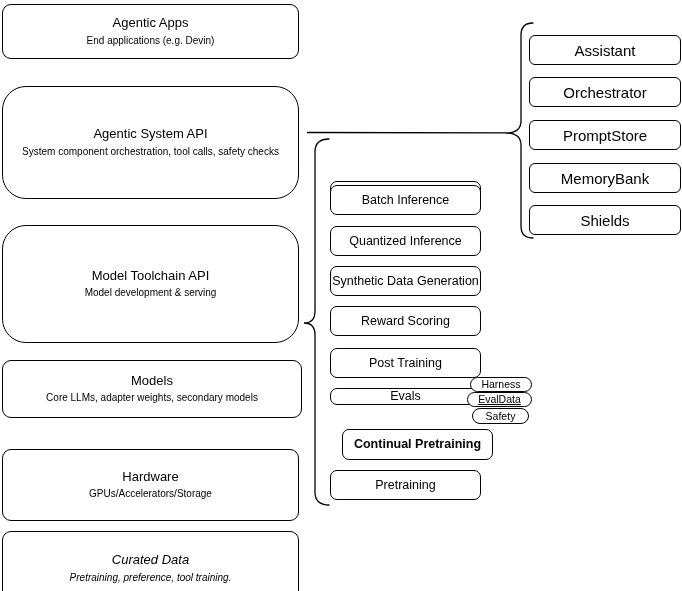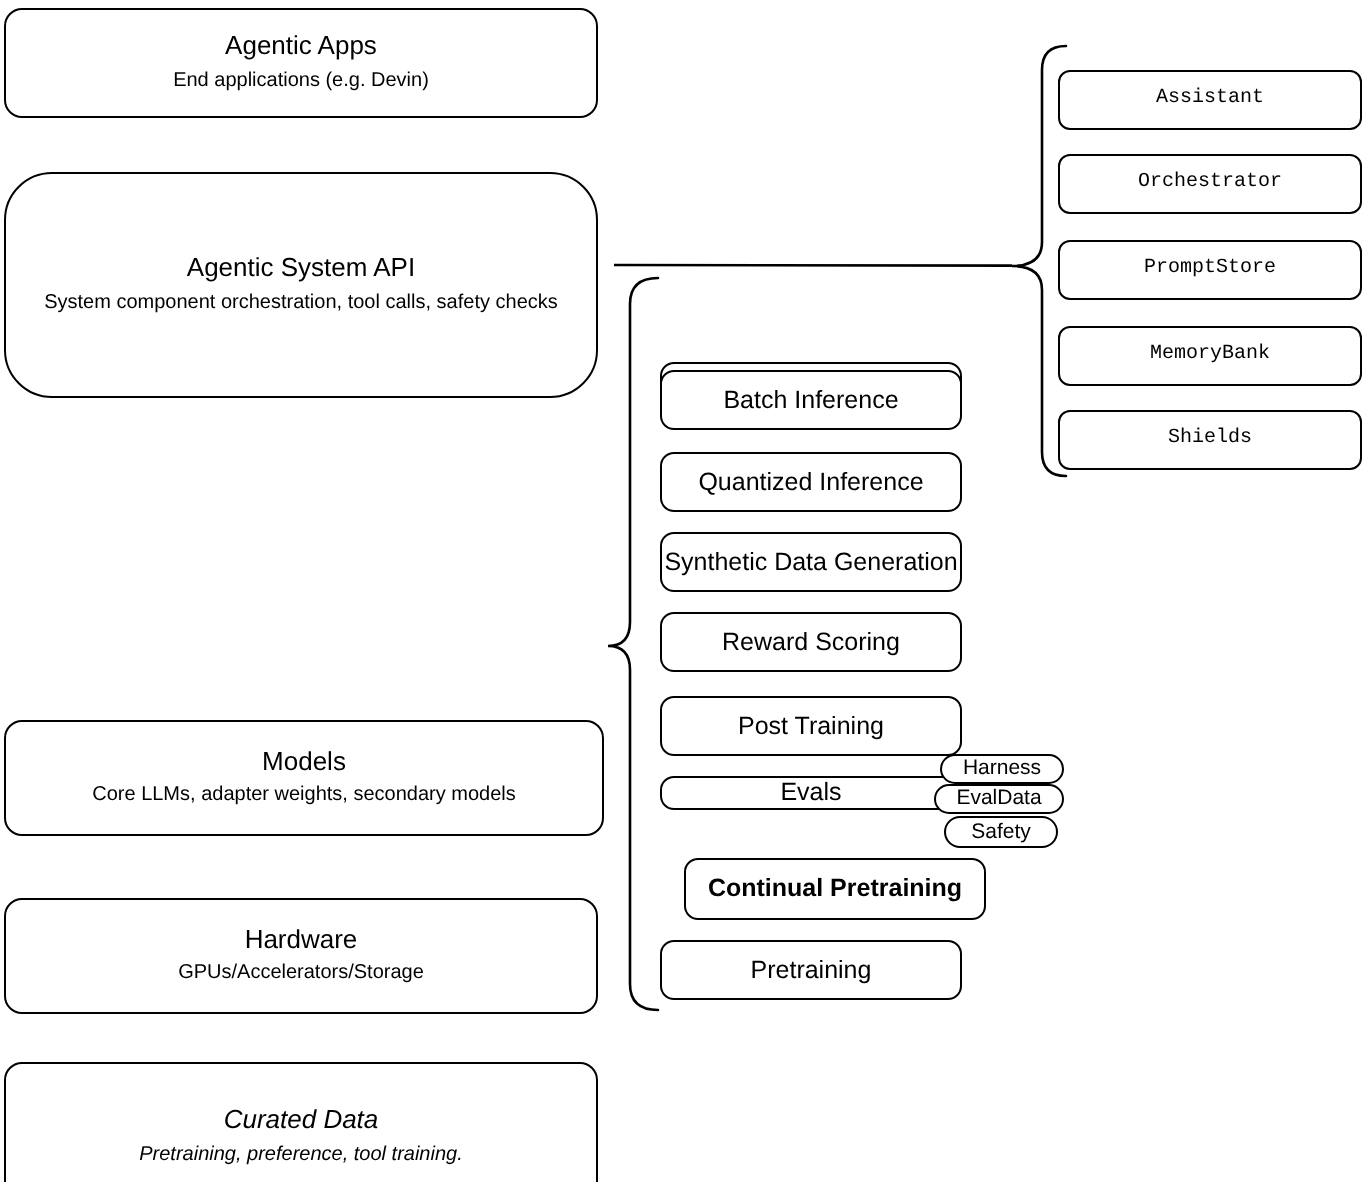--- a/index.html
+++ b/index.html
@@ -25,21 +25,21 @@
     border: 1.3px solid #000000;
     display: flex;
     flex-direction: column;
     align-items: center;
     justify-content: center;
     text-align: center;
   }
   .layer { border-radius: 9px; }
   .layer-big { border-radius: 24px; text-align: center; }
   .node { border-radius: 7px; font-size: 12.5px; line-height: 1; }
-  .component { border-radius: 6px; font-size: 10px; line-height: 1; font-family: Liberation Mono, monospace; }
+  .component { border-radius: 6px; font-size: 15px; line-height: 1; }
   .pill {
     border-radius: 9px;
     font-size: 10.5px;
     line-height: 1;
     padding: 0;
   }
   .title { font-size: 13px; line-height: 1.15; }
   .subtitle { font-size: 10px; line-height: 1.2; margin-top: 4px; }
 </style>
 </head>
@@ -56,48 +56,52 @@
   <div class="box layer" style="left:2px; top:4px; width:297px; height:55px;">
     <div class="title">Agentic Apps</div>
     <div class="subtitle">End applications (e.g. Devin)</div>
   </div>
 
   <div class="box layer-big" style="left:2px; top:86px; width:297px; height:113px;">
     <div class="title">Agentic System API</div>
     <div class="subtitle">System component orchestration, tool calls, safety checks</div>
   </div>
 
+  <div class="box layer-big" style="left:2px; top:225px; width:297px; height:118px;">
+    <div class="title">Model Toolchain API</div>
+    <div class="subtitle">Model development &amp; serving</div>
+  </div>
 
   <div class="box layer" style="left:2px; top:360px; width:300px; height:58px;">
     <div class="title">Models</div>
     <div class="subtitle">Core LLMs, adapter weights, secondary models</div>
   </div>
 
-  <div class="box layer" style="left:2px; top:449px; width:297px; height:58px;">
+  <div class="box layer" style="left:2px; top:449px; width:297px; height:72px;">
     <div class="title">Hardware</div>
     <div class="subtitle">GPUs/Accelerators/Storage</div>
   </div>
 
   <div class="box layer" style="left:2px; top:531px; width:297px; height:75px;font-style:italic;">
     <div class="title">Curated Data</div>
     <div class="subtitle">Pretraining, preference, tool training.</div>
   </div>
 
   <div class="box node" style="left:330px; top:145px; width:151px; height:30px;margin-top:36px;">Realtime Inference</div>
   <div class="box node" style="left:330px; top:185px; width:151px; height:30px;">Batch Inference</div>
   <div class="box node" style="left:330px; top:266px; width:151px; height:30px;">Synthetic Data Generation</div>
   <div class="box node" style="left:330px; top:226px; width:151px; height:30px;">Quantized Inference</div>
   <div class="box node" style="left:330px; top:306px; width:151px; height:30px;">Reward Scoring</div>
   <div class="box node" style="left:330px; top:348px; width:151px; height:30px;">Post Training</div>
   <div class="box node" style="left:330px; top:388px; width:151px; height:17px;">Evals</div>
   <div class="box node" style="left:342px; top:429px; width:151px; height:31px;font-weight:bold;">Continual Pretraining</div>
   <div class="box node" style="left:330px; top:470px; width:151px; height:30px;">Pretraining</div>
 
   <div class="box pill" style="left:470px; top:377px; width:62px; height:15px;">Harness</div>
-  <div class="box pill" style="left:467px; top:392px; width:65px; height:15px;">EvalData</div>
+  <div class="box pill" style="left:467px; top:392px; width:65px; height:15px;text-decoration:underline;">EvalData</div>
   <div class="box pill" style="left:472px; top:408px; width:57px; height:16px;">Safety</div>
 
   <div class="box component" style="left:529px; top:35px; width:152px; height:30px;">Assistant</div>
   <div class="box component" style="left:529px; top:77px; width:152px; height:30px;">Orchestrator</div>
   <div class="box component" style="left:529px; top:120px; width:152px; height:30px;">PromptStore</div>
   <div class="box component" style="left:529px; top:163px; width:152px; height:30px;">MemoryBank</div>
   <div class="box component" style="left:529px; top:205px; width:152px; height:30px;">Shields</div>
 
 </div>
 

